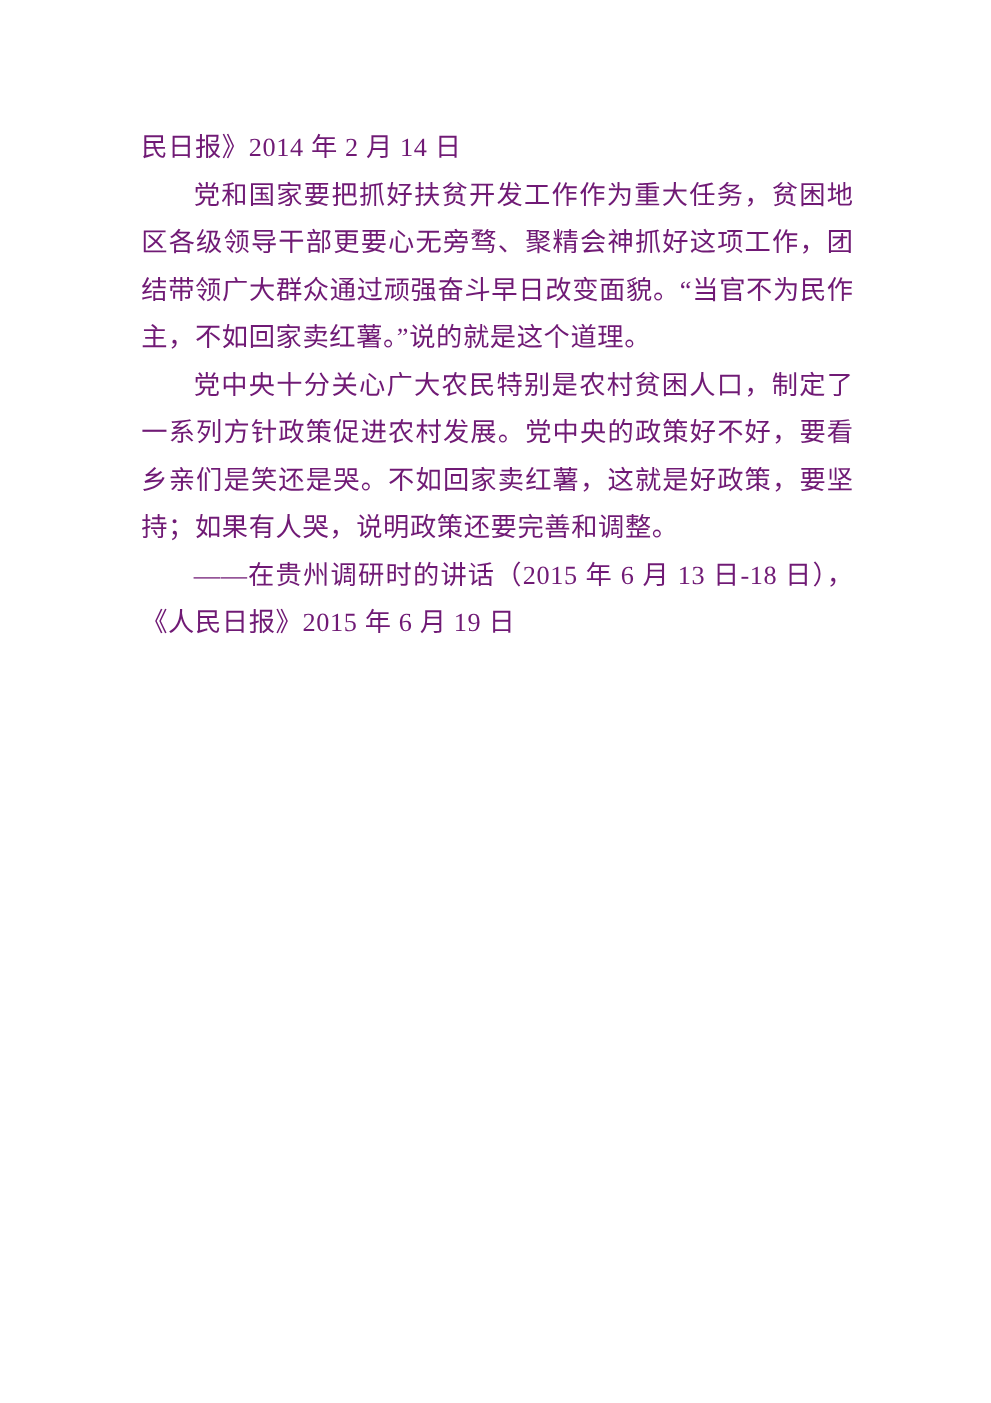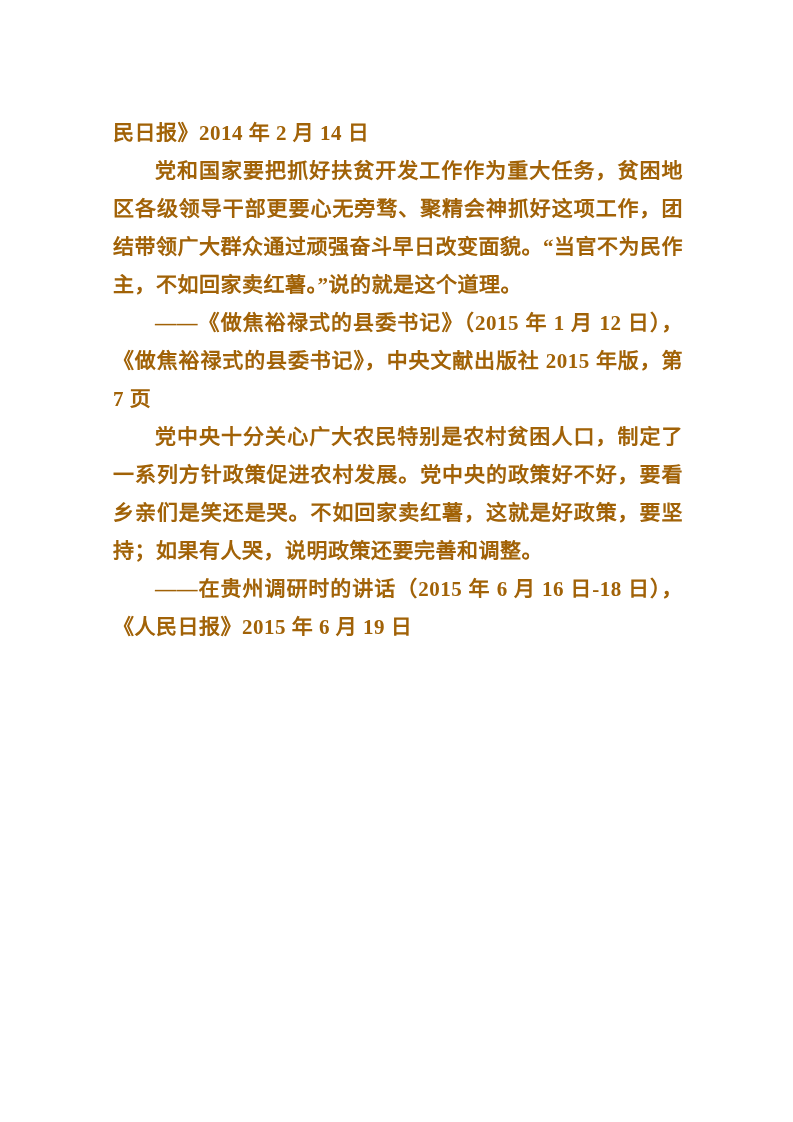--- a/index.html
+++ b/index.html
@@ -10,25 +10,24 @@
   .document-page {
     position: relative;
     width: 793px;
     height: 1122px;
     background: #ffffff;
     overflow: hidden;
     box-sizing: border-box;
   }
   .text-block {
     position: absolute;
-    top: 114px;
+    top: 99px;
     left: 113px;
     width: 570px;
-    color: #a16207;
-    font-weight: bold;
+    color: #701a75;
   }
   .text-block p {
     margin: 0;
     font-family: "Liberation Serif", "DejaVu Serif", serif;
     font-size: 21px;
     line-height: 38px;
     text-align: justify;
     text-justify: inter-ideograph;
     letter-spacing: 0.5px;
     word-break: break-all;
@@ -37,17 +36,16 @@
     text-indent: 2em;
   }
 </style>
 </head>
 <body>
 
 <div class="document-page">
   <div class="text-block">
     <p>民日报》2014 年 2 月 14 日</p>
     <p class="indent">党和国家要把抓好扶贫开发工作作为重大任务，贫困地区各级领导干部更要心无旁骛、聚精会神抓好这项工作，团结带领广大群众通过顽强奋斗早日改变面貌。“当官不为民作主，不如回家卖红薯。”说的就是这个道理。</p>
-    <p class="indent">——《做焦裕禄式的县委书记》（2015 年 1 月 12 日），《做焦裕禄式的县委书记》，中央文献出版社 2015 年版，第 7 页</p>
     <p class="indent">党中央十分关心广大农民特别是农村贫困人口，制定了一系列方针政策促进农村发展。党中央的政策好不好，要看乡亲们是笑还是哭。不如回家卖红薯，这就是好政策，要坚持；如果有人哭，说明政策还要完善和调整。</p>
-    <p class="indent">——在贵州调研时的讲话（2015 年 6 月 16 日-18 日），《人民日报》2015 年 6 月 19 日</p>
+    <p class="indent">——在贵州调研时的讲话（2015 年 6 月 13 日-18 日），《人民日报》2015 年 6 月 19 日</p>
   </div>
 </div>
 
 </body></html>

